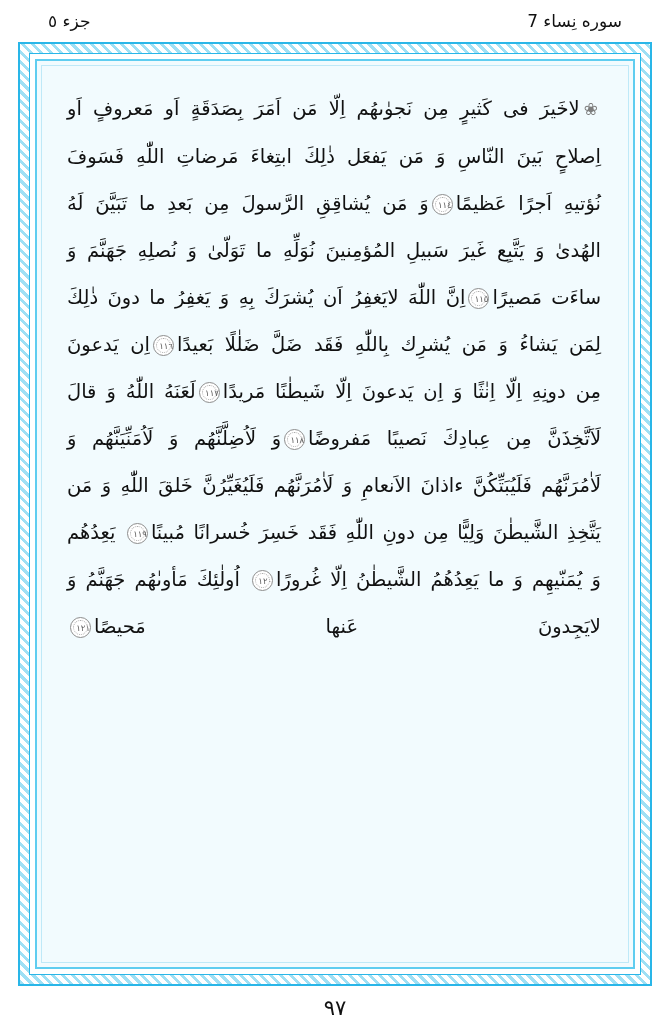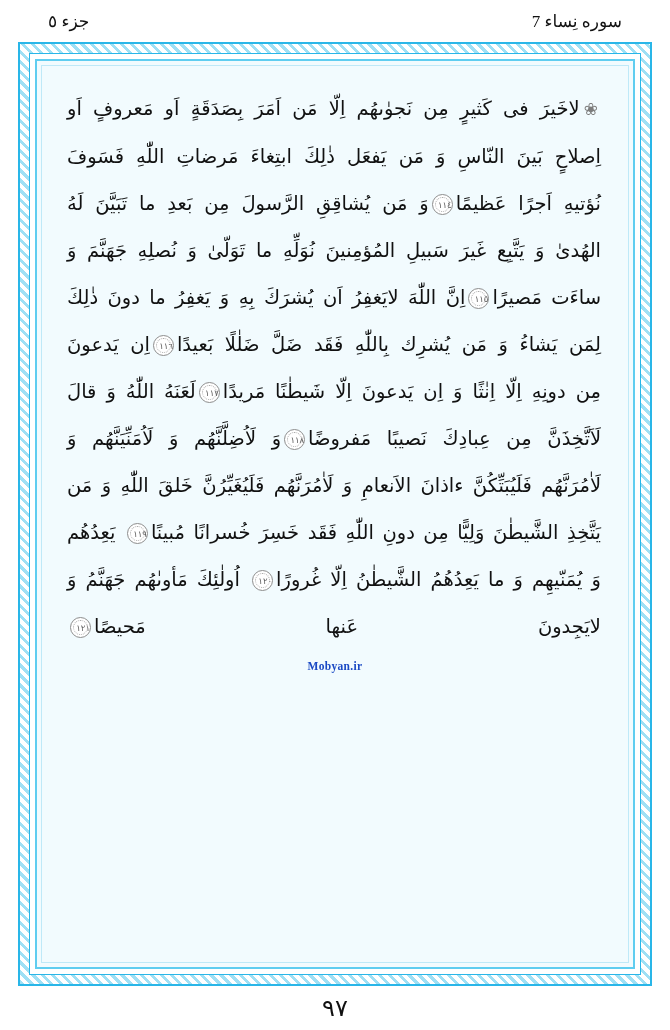--- a/index.html
+++ b/index.html
@@ -31,21 +31,21 @@
     display: flex;
     align-items: center;
     justify-content: space-between;
     padding: 0 48px;
     direction: rtl;
     font-family: "DejaVu Sans", sans-serif;
     font-size: 17px;
     color: #111111;
     letter-spacing: 0.5px;
   }
-  .header .h-item { white-space: nowrap; font-family: Liberation Serif, serif; }
+  .header .h-item { white-space: nowrap; }
 
   
   .frame-outer {
     margin: 0 18px;
     flex: 1 1 auto;
     position: relative;
     border: 2px solid #29b6e8;
     background:
       repeating-linear-gradient(45deg, #9fe0f5 0 3px, #ffffff 3px 7px);
     padding: 9px;
@@ -125,21 +125,21 @@
     color: #1a49c4;
     padding-bottom: 6px;
     letter-spacing: 0.3px;
   }
   .page-number {
     height: 44px;
     display: flex;
     align-items: center;
     justify-content: center;
     font-family: "DejaVu Sans", sans-serif;
-    font-size: 24px;
+    font-size: 21px;
     color: #111111;
   }
 </style>
 </head>
 <body>
 
 <div class="page">
 
   <div class="header">
     <span class="h-item">سوره نِساء 7</span>
@@ -161,19 +161,18 @@
           <span>ضَلٰلًا بَعيدًا</span><span class="aya">١١٦</span><span>اِن يَدعونَ مِن دونِهِ اِلّا اِنٰثًا</span>
           <span>وَ اِن يَدعونَ اِلّا شَيطٰنًا مَريدًا</span><span class="aya">١١٧</span><span>لَعَنَهُ اللّٰهُ وَ قالَ</span>
           <span>لَاَتَّخِذَنَّ مِن عِبادِكَ نَصيبًا مَفروضًا</span><span class="aya">١١٨</span><span>وَ لَاُضِلَّنَّهُم</span>
           <span>وَ لَاُمَنِّيَنَّهُم وَ لَاٰمُرَنَّهُم فَلَيُبَتِّكُنَّ ءاذانَ الاَنعامِ</span>
           <span>وَ لَاٰمُرَنَّهُم فَلَيُغَيِّرُنَّ خَلقَ اللّٰهِ وَ مَن يَتَّخِذِ الشَّيطٰنَ</span>
           <span>وَلِيًّا مِن دونِ اللّٰهِ فَقَد خَسِرَ خُسرانًا مُبينًا</span><span class="aya">١١٩</span>
           <span>يَعِدُهُم وَ يُمَنّيهِم وَ ما يَعِدُهُمُ الشَّيطٰنُ اِلّا غُرورًا</span><span class="aya">١٢٠</span>
           <span>اُولٰئِكَ مَأوىٰهُم جَهَنَّمُ وَ لايَجِدونَ عَنها مَحيصًا</span><span class="aya">١٢١</span>
         </div>
 
-        <div class="brand">Mobyan.ir</div>
       </div>
     </div>
   </div>
 
   <div class="page-number">٩٧</div>
 </div>
 
 </body></html>

